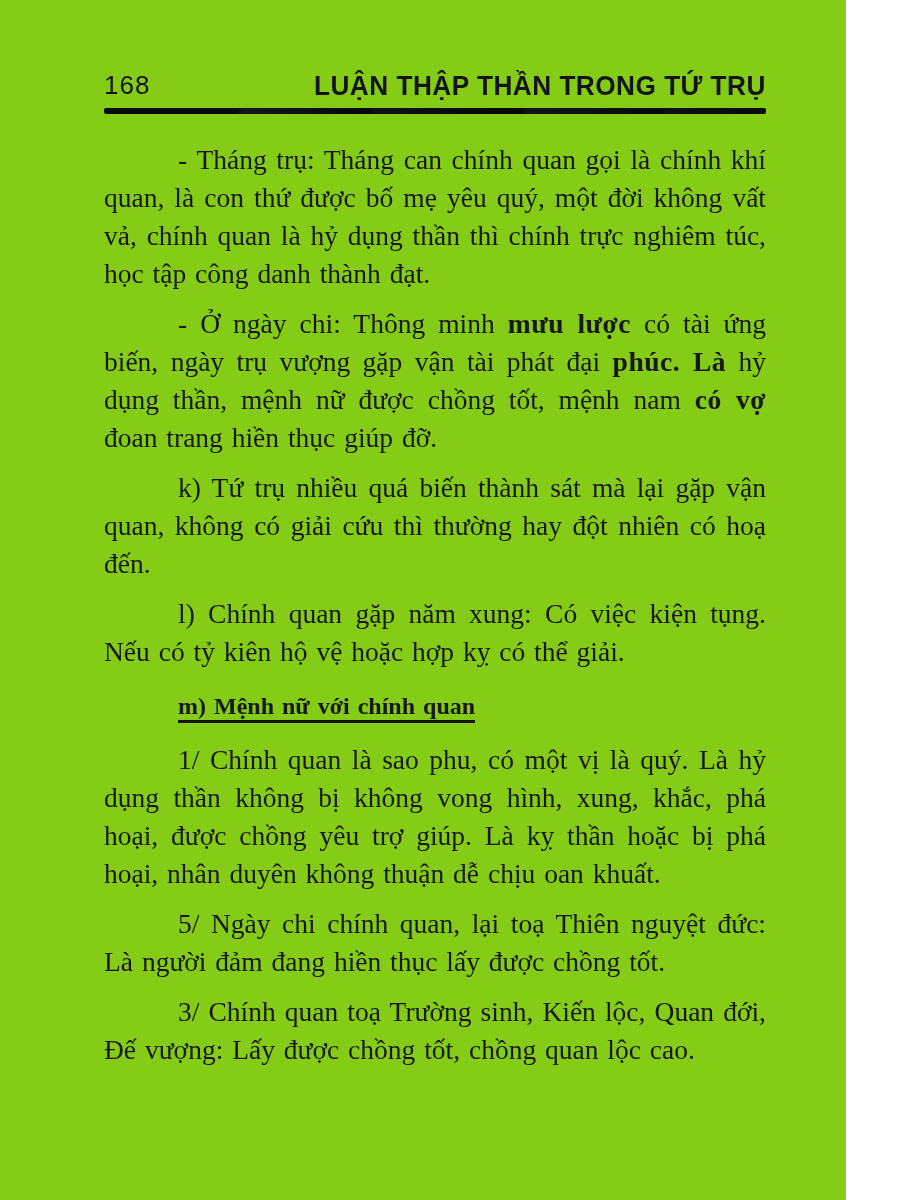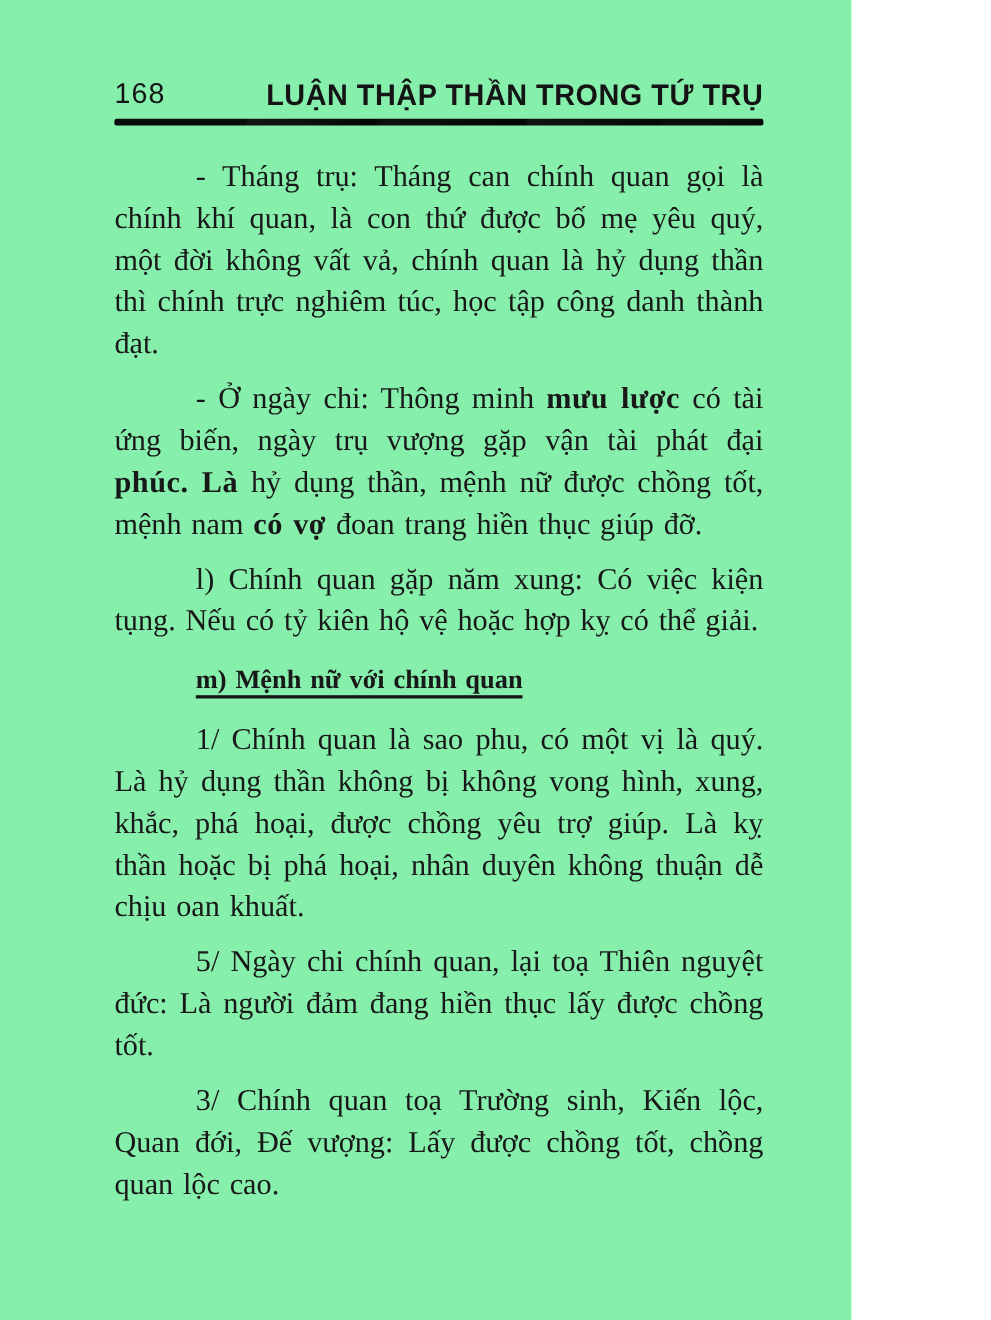--- a/index.html
+++ b/index.html
@@ -2,23 +2,23 @@
 <html lang="vi"><head>
 <meta charset="utf-8">
 <style>
   html, body {
     margin: 0;
     padding: 0;
     background: #ffffff;
   }
   .page {
     position: relative;
-    width: 774px;
+    width: 846px;
     height: 1200px;
-    background: #86efac;
+    background: #84cc16;
     overflow: hidden;
     box-sizing: border-box;
   }
   .content {
     box-sizing: border-box;
     width: 100%;
     height: 100%;
     padding: 72px 80px 0 104px;
   }
   
@@ -97,20 +97,21 @@
 
     <div class="header-rule"></div>
 
     <main class="body-text">
 
       <p>- Tháng trụ: Tháng can chính quan gọi là chính khí quan, là con thứ được bố mẹ yêu quý, một đời không vất vả, chính quan là hỷ dụng thần thì chính trực nghiêm túc, học tập công danh thành đạt.</p>
 
       <p><span>- Ở ngày chi: Thông minh </span><span class="correction">mưu lược</span><span> có tài ứng biến, ngày trụ vượng gặp vận tài phát đại </span><span class="correction">phúc. Là</span><span> hỷ dụng thần, mệnh nữ được chồng tốt, mệnh nam </span><span class="correction">có vợ</span><span> đoan trang hiền thục giúp đỡ.</span></p>
 
 
+      <p>k) Tứ trụ nhiều quá biến thành sát mà lại gặp vận quan, không có giải cứu thì thường hay đột nhiên có hoạ đến.</p>
 
       <p>l) Chính quan gặp năm xung: Có việc kiện tụng. Nếu có tỷ kiên hộ vệ hoặc hợp kỵ có thể giải.</p>
 
       <h3 class="section-heading"><span class="underline">m) Mệnh nữ với chính quan</span></h3>
 
       <p>1/ Chính quan là sao phu, có một vị là quý. Là hỷ dụng thần không bị không vong hình, xung, khắc, phá hoại, được chồng yêu trợ giúp. Là kỵ thần hoặc bị phá hoại, nhân duyên không thuận dễ chịu oan khuất.</p>
 
       <p>5/ Ngày chi chính quan, lại toạ Thiên nguyệt đức: Là người đảm đang hiền thục lấy được chồng tốt.</p>
 
       <p>3/ Chính quan toạ Trường sinh, Kiến lộc, Quan đới, Đế vượng: Lấy được chồng tốt, chồng quan lộc cao.</p>

